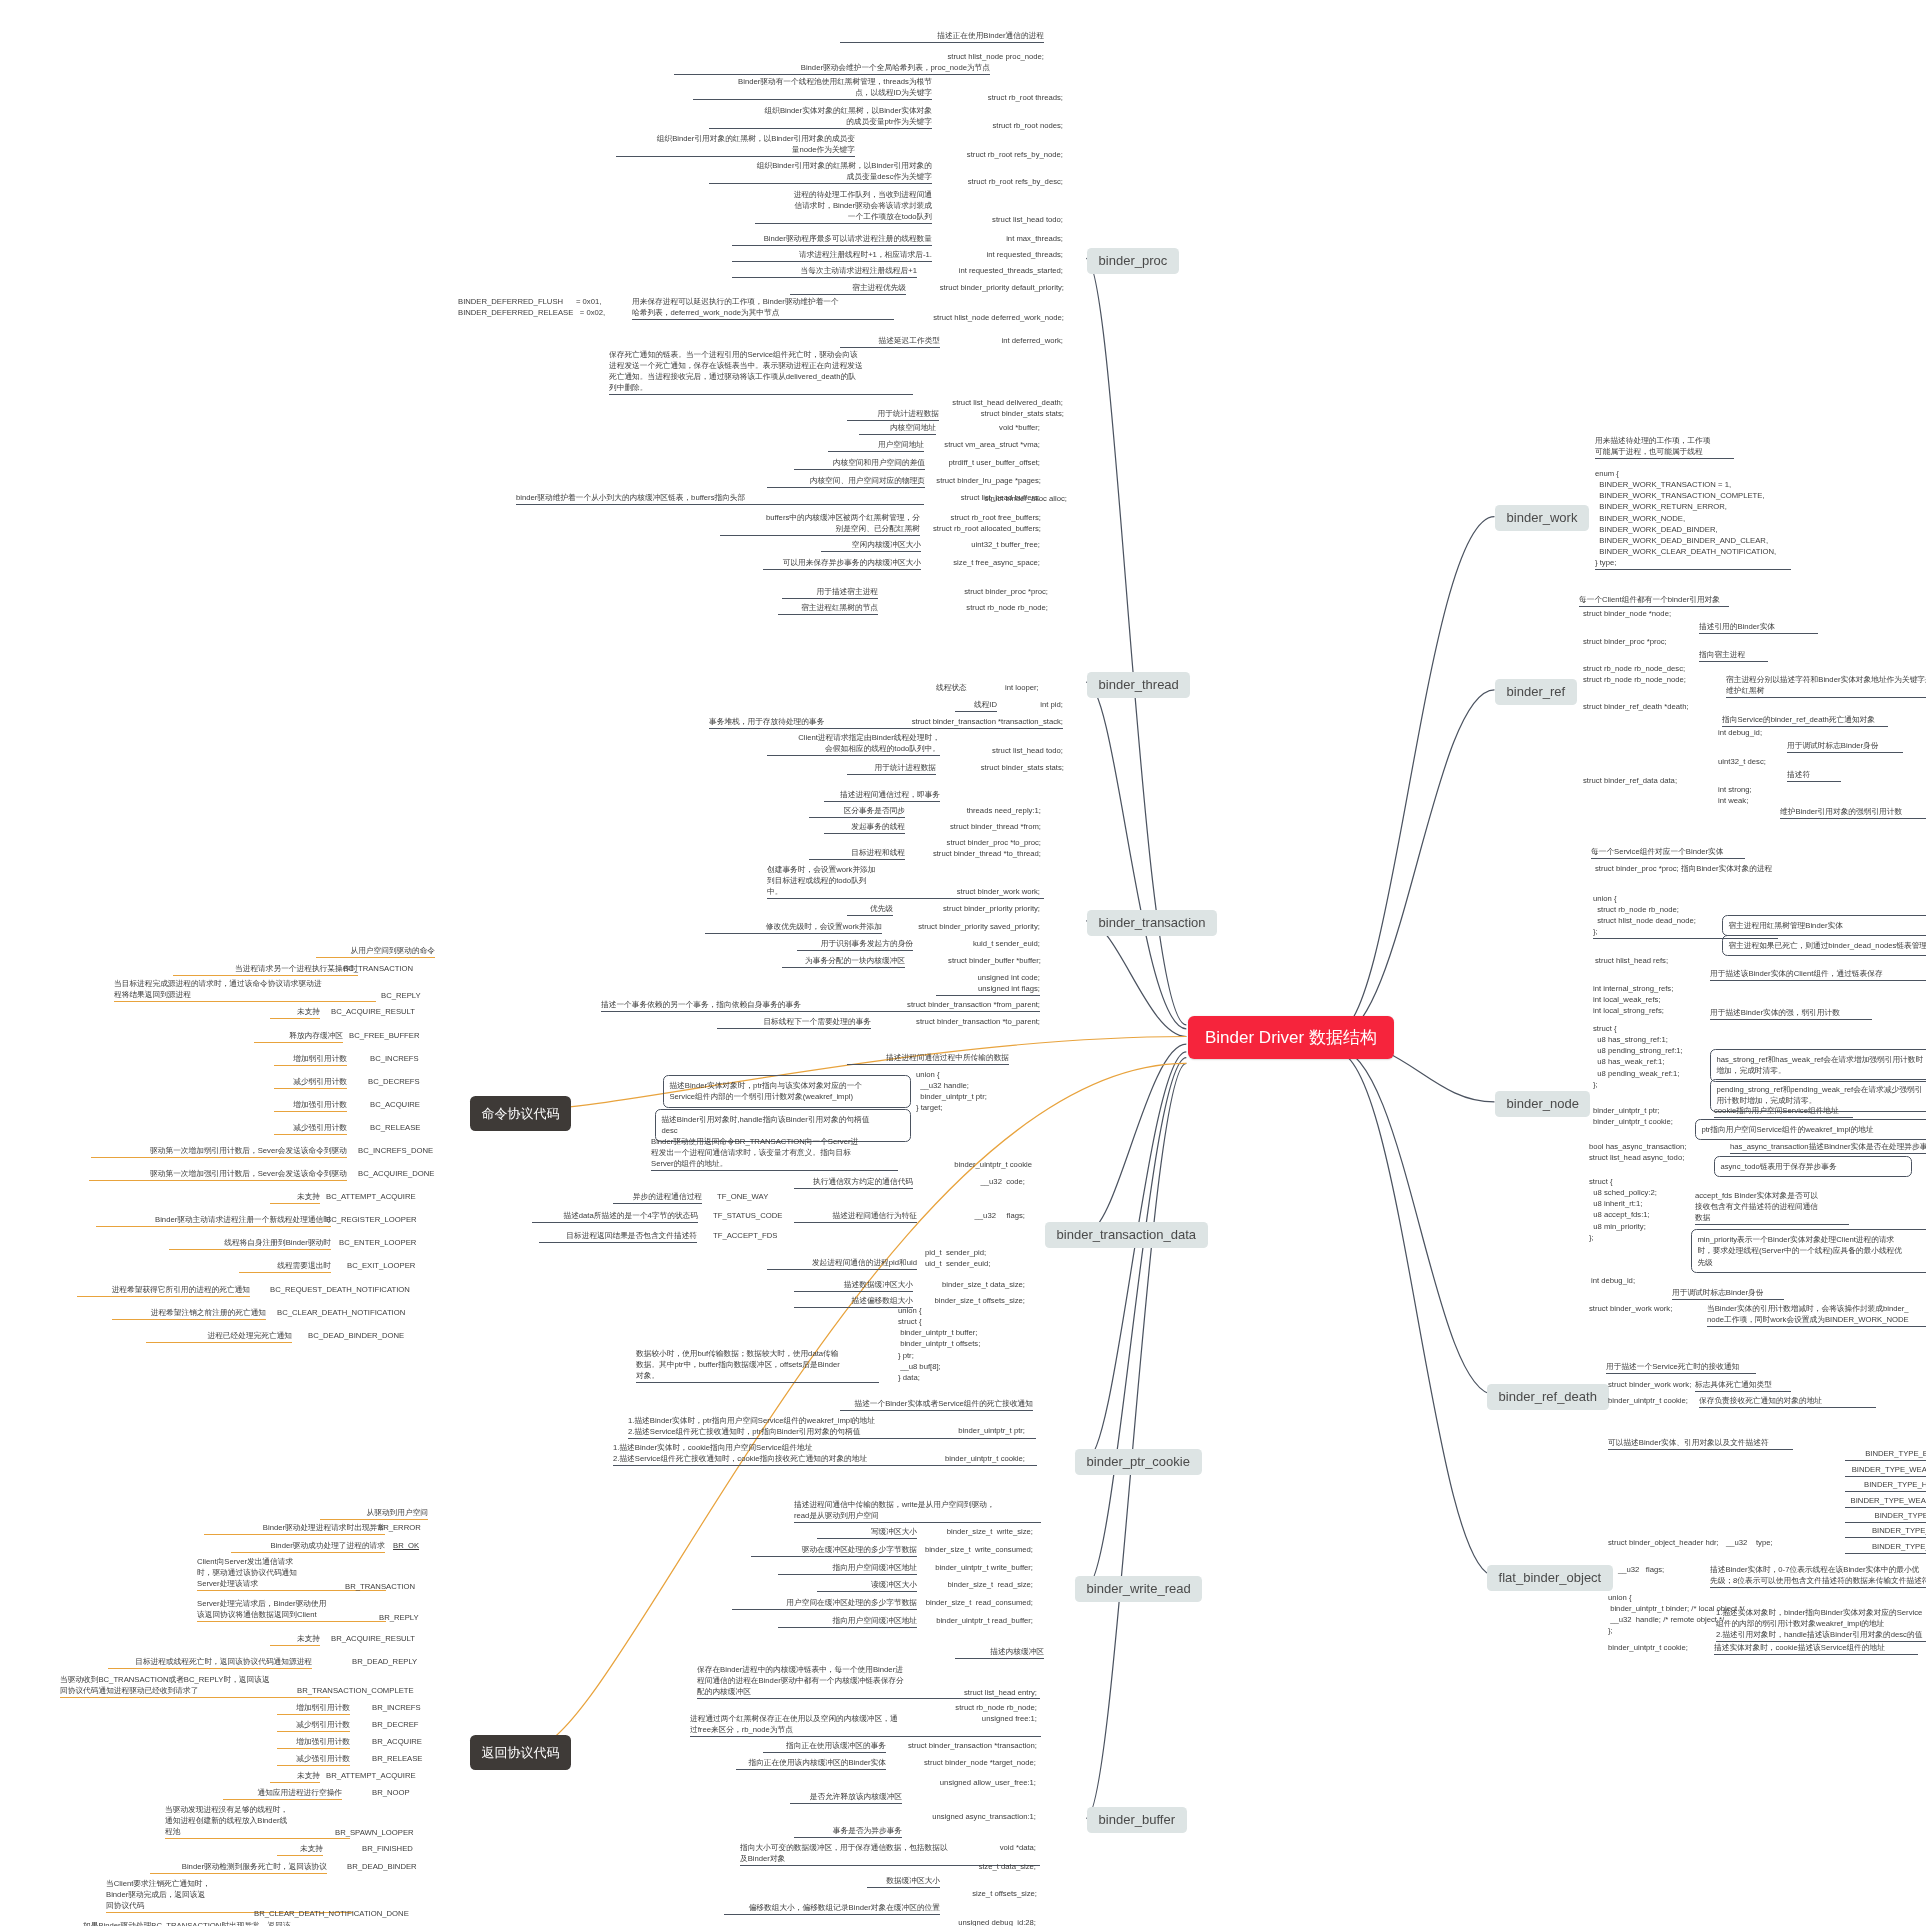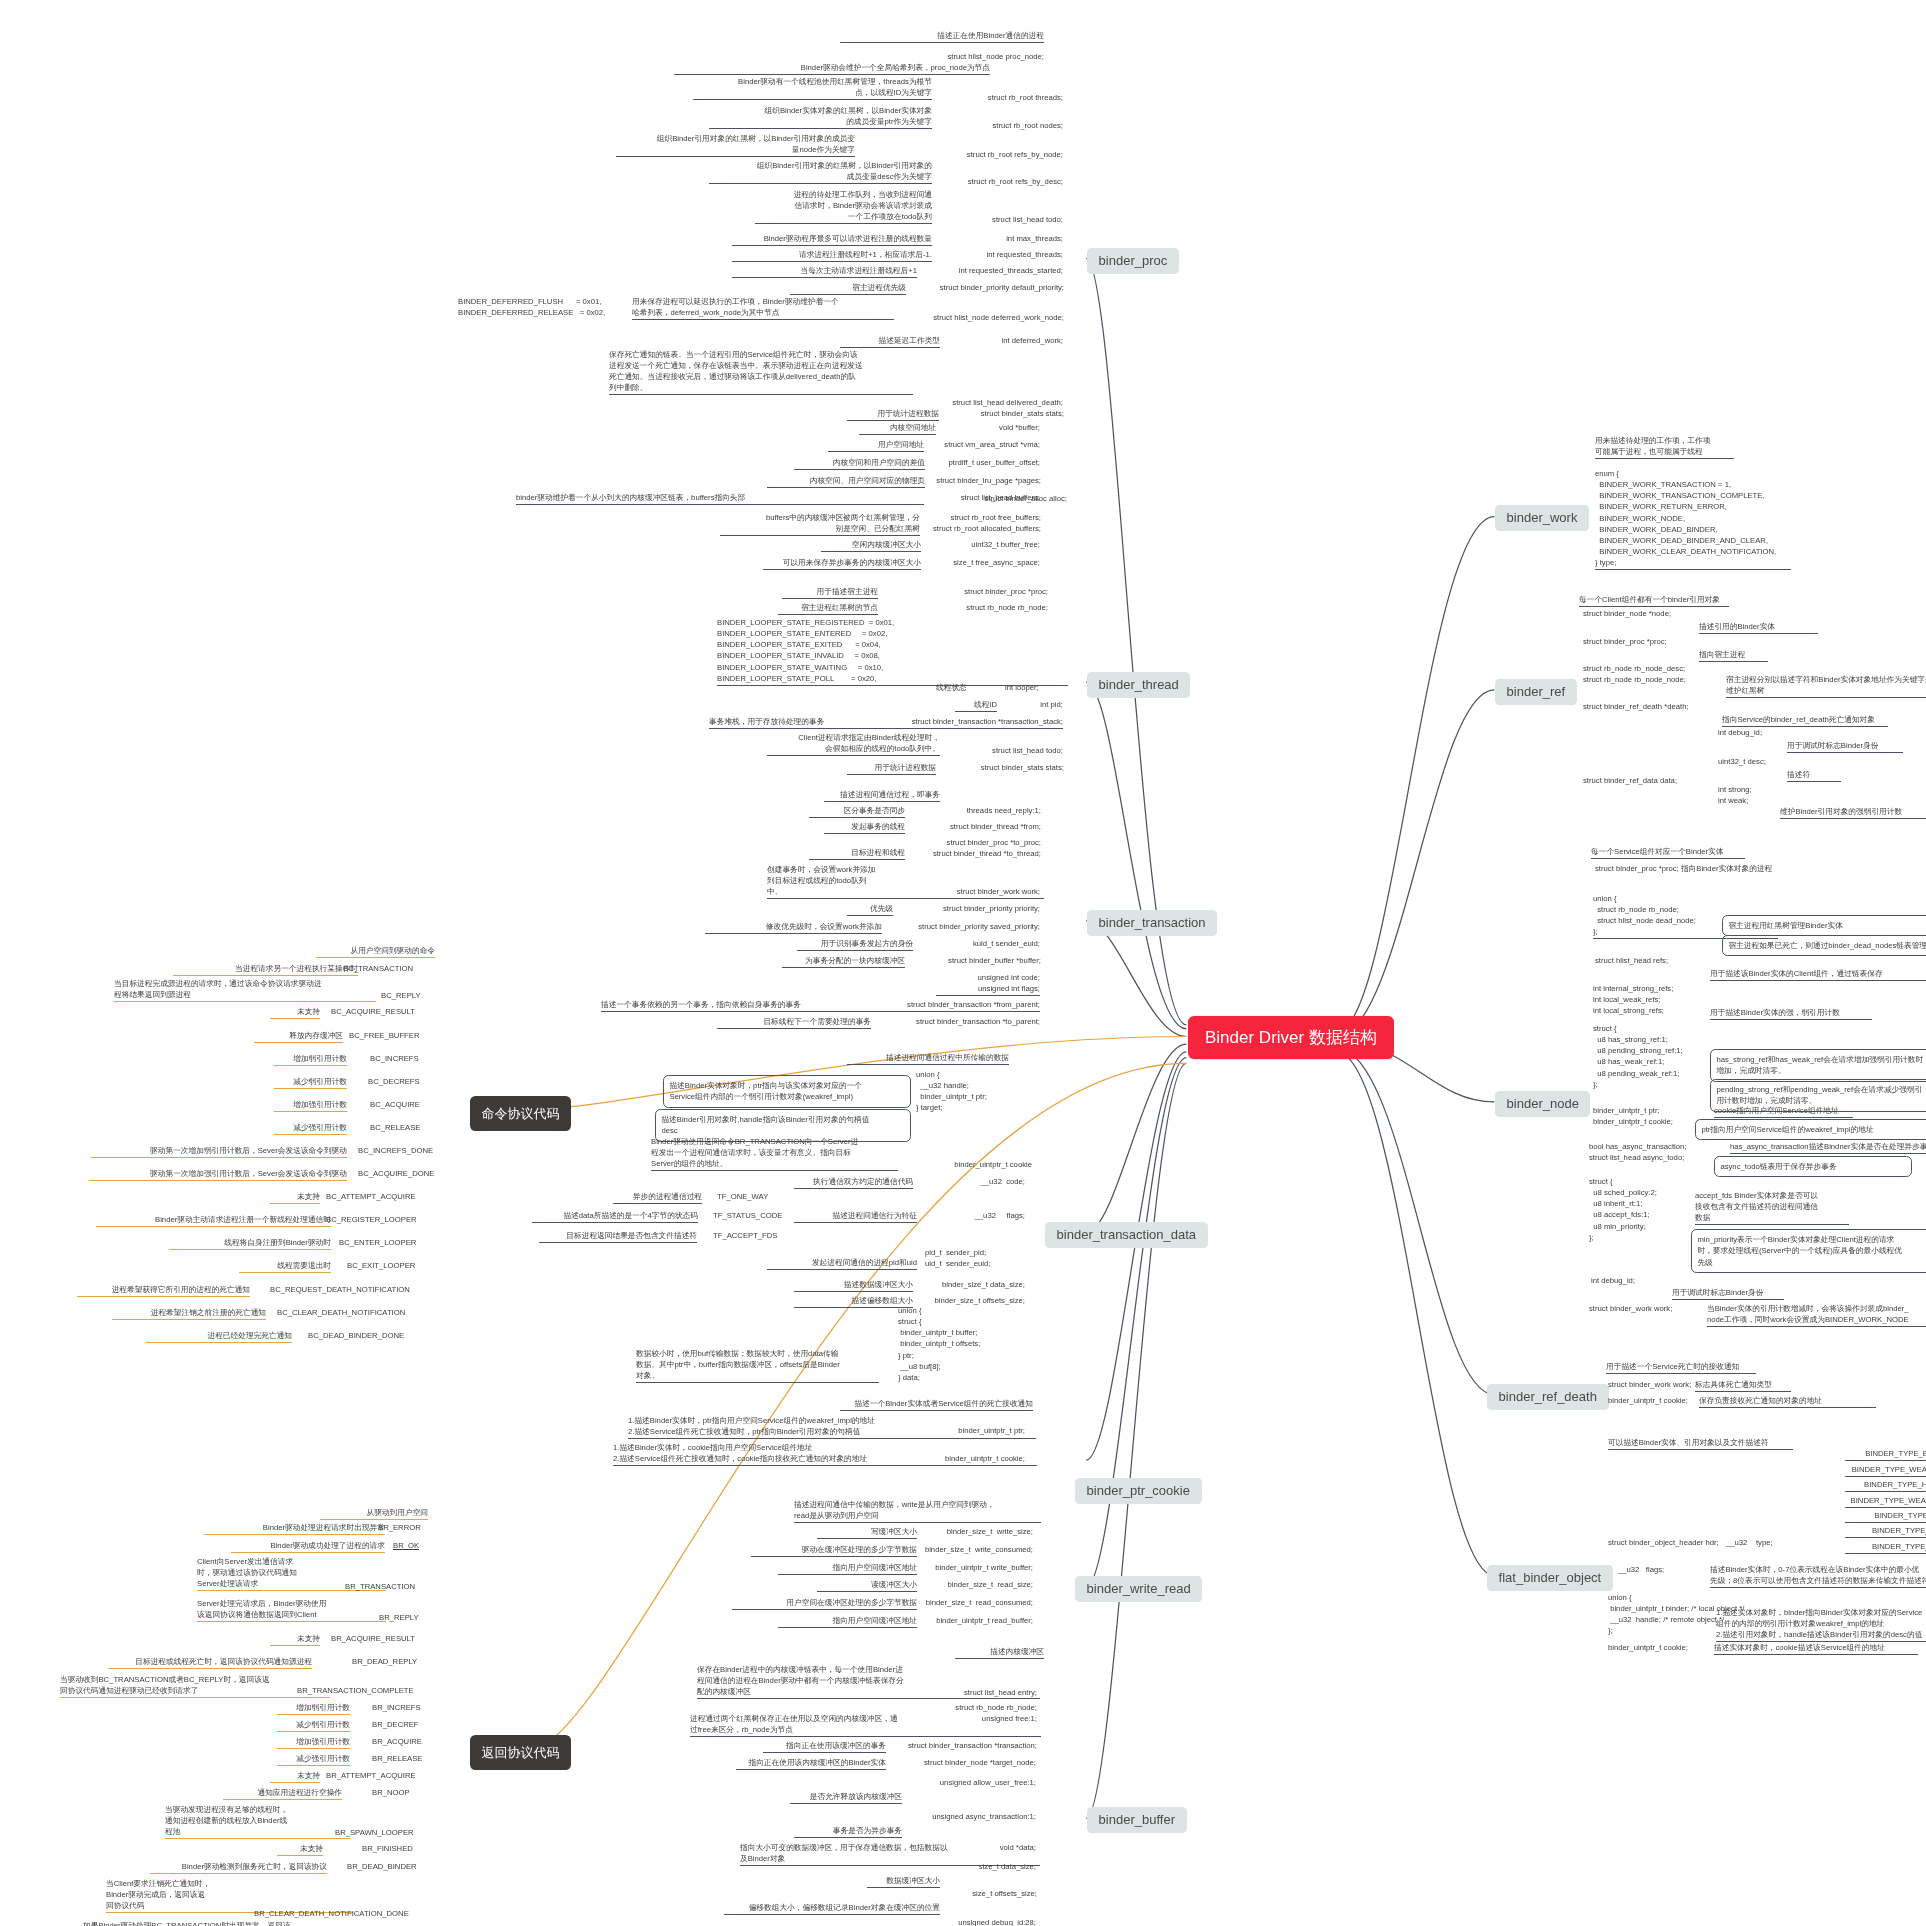--- a/index.html
+++ b/index.html
@@ -72,21 +72,21 @@
     <path d="M3080,2760 C2300,2760 1600,4540 1380,4540"></path>
   </g>
 </svg>
 
 <div class="n root-node" style="left:1188px;top:1016px;">Binder Driver 数据结构</div>
 
 <div class="n branch-node" style="left:1087px;top:248px;">binder_proc</div>
 <div class="n branch-node" style="left:1087px;top:672px;">binder_thread</div>
 <div class="n branch-node" style="left:1087px;top:910px;">binder_transaction</div>
 <div class="n branch-node" style="left:1045px;top:1222px;">binder_transaction_data</div>
-<div class="n branch-node" style="left:1075px;top:1449px;margin-top:29px;">binder_ptr_cookie</div>
+<div class="n branch-node" style="left:1075px;top:1449px;">binder_ptr_cookie</div>
 <div class="n branch-node" style="left:1075px;top:1576px;">binder_write_read</div>
 <div class="n branch-node" style="left:1087px;top:1807px;">binder_buffer</div>
 
 <div class="n branch-node" style="left:1495px;top:505px;">binder_work</div>
 <div class="n branch-node" style="left:1495px;top:679px;">binder_ref</div>
 <div class="n branch-node" style="left:1495px;top:1091px;">binder_node</div>
 <div class="n branch-node" style="left:1487px;top:1384px;">binder_ref_death</div>
 <div class="n branch-node" style="left:1487px;top:1565px;">flat_binder_object</div>
 
 <div class="n dark-node" style="left:470px;top:1096px;">命令协议代码</div>
@@ -174,26 +174,20 @@
 
 <div class="leaf u r" style="left:763px;top:557px;width:158px;">可以用来保存异步事务的内核缓冲区大小</div>
 <div class="leaf r" style="left:932px;top:557px;width:108px;">size_t free_async_space;</div>
 
 <div class="leaf u r" style="left:782px;top:586px;width:96px;">用于描述宿主进程</div>
 <div class="leaf r" style="left:886px;top:586px;width:162px;">struct binder_proc *proc;</div>
 
 <div class="leaf u r" style="left:778px;top:602px;width:100px;">宿主进程红黑树的节点</div>
 <div class="leaf r" style="left:886px;top:602px;width:162px;">struct rb_node rb_node;</div>
 
-<div class="leaf u" style="left:717px;top:617px;width:351px;">BINDER_LOOPER_STATE_REGISTERED  = 0x01,
-BINDER_LOOPER_STATE_ENTERED     = 0x02,
-BINDER_LOOPER_STATE_EXITED      = 0x04,
-BINDER_LOOPER_STATE_INVALID     = 0x08,
-BINDER_LOOPER_STATE_WAITING     = 0x10,
-BINDER_LOOPER_STATE_POLL        = 0x20,</div>
 <div class="leaf" style="left:936px;top:682px;width:54px;">线程状态</div>
 <div class="leaf" style="left:1005px;top:682px;width:58px;">int looper;</div>
 
 <div class="leaf u r" style="left:955px;top:699px;width:42px;">线程ID</div>
 <div class="leaf r" style="left:1009px;top:699px;width:54px;">int pid;</div>
 
 <div class="leaf u" style="left:709px;top:716px;width:354px;">事务堆栈，用于存放待处理的事务</div>
 <div class="leaf r" style="left:878px;top:716px;width:185px;">struct binder_transaction *transaction_stack;</div>
 
 <div class="leaf u r" style="left:767px;top:732px;width:173px;">Client进程请求指定由Binder线程处理时，

